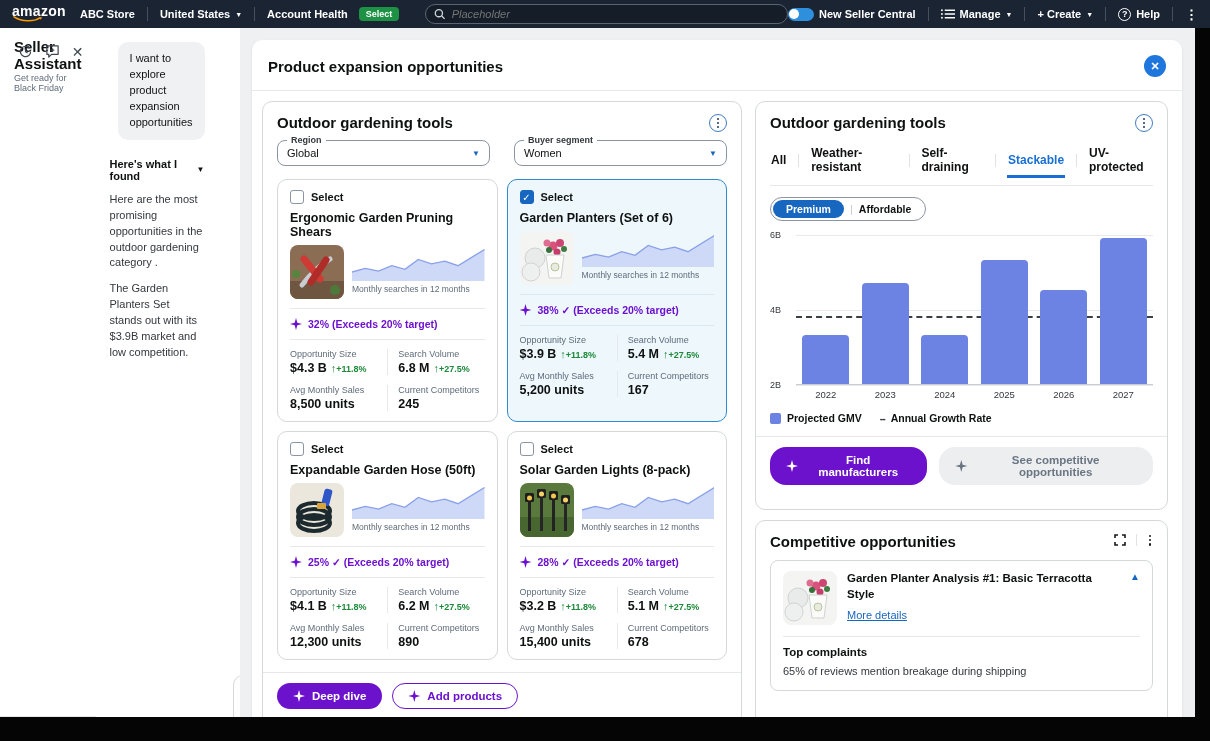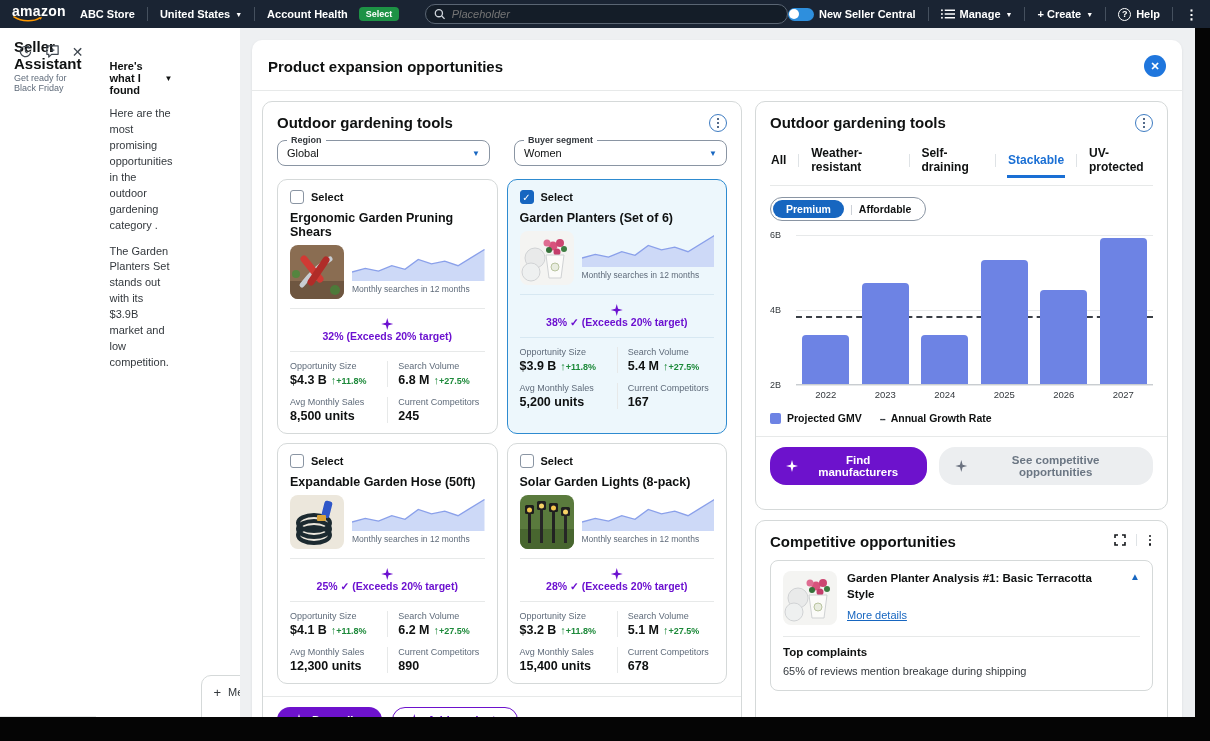--- a/index.html
+++ b/index.html
@@ -95,21 +95,21 @@
   .media { display:flex; gap:8px; align-items:flex-start; }
   .pimg { width:54px; height:54px; border-radius:8px; overflow:hidden; flex:none; }
   .pimg svg { display:block; }
   .sparkwrap { flex:1; }
   .sparkline { width:100%; height:36px; display:block; }
   .sparkline .area { fill:#cdd9f7; }
   .sparkline .line { fill:none; stroke:#8aa0ea; stroke-width:1.5; }
   .spark-cap { font-size:8.5px; color:#5f6b7a; margin-top:3px; }
   .pcard hr { border:none; border-top:1px solid #e7e9e9; margin:9px 0; }
   .pcard.selected hr { border-top-color:#d7e8f2; }
-  .insight { display:flex; align-items:center; color:#6c11d0; font-size:10.5px; font-weight:bold;flex-direction:column; }
+  .insight { display:flex; align-items:center; gap:6px; color:#6c11d0; font-size:10.5px; font-weight:bold; }
   .star { width:12px; height:12px; background:#6c11d0; flex:none;
           clip-path:polygon(50% 0,61% 39%,100% 50%,61% 61%,50% 100%,39% 61%,0 50%,39% 39%); }
   .star.white { background:#fff; } .star.gray { background:#6b7280; }
   .stats { display:grid; grid-template-columns:1fr 1fr; row-gap:10px; }
   .stat.right { border-left:1px solid #e7e9e9; padding-left:10px; }
   .slabel { font-size:9px; color:#5f6b7a; }
   .sval { font-size:12.5px; font-weight:bold; margin-top:2px; display:flex; align-items:baseline; gap:4px; }
   .chg { color:#1c8939; font-size:9px; font-weight:bold; }
   .chg .up { font-size:11px; }
   .card-footer { border-top:1px solid #e7e9e9; margin:12px -14px 0; padding:10px 14px 12px;
@@ -255,20 +255,21 @@
           <span class="ic">
             <svg viewBox="0 0 16 16" width="15" height="15">
               <path d="M2 2h12v9H7l-3 3v-3H2z" fill="none" stroke="#3f4750" stroke-width="1.3" stroke-linejoin="round"></path>
               <path d="M8 4.5v4M6 6.5h4" stroke="#3f4750" stroke-width="1.3"></path>
             </svg>
           </span>
           <span class="sb-x">✕</span>
         </div>
       </div>
       <div class="sb-chat">
+        <div class="bubble">I want to explore product expansion opportunities</div>
         <div class="found">
           <span>Here's what I found</span>
           <span class="tri">▼</span>
         </div>
         <p class="sb-p">Here are the most promising opportunities in the outdoor gardening category .</p>
         <p class="sb-p">The Garden Planters Set stands out with its $3.9B market and low competition.</p>
       </div>
       <div class="composer">
         <span class="plus">+</span>
         <span>Message Seller Assistant</span>

